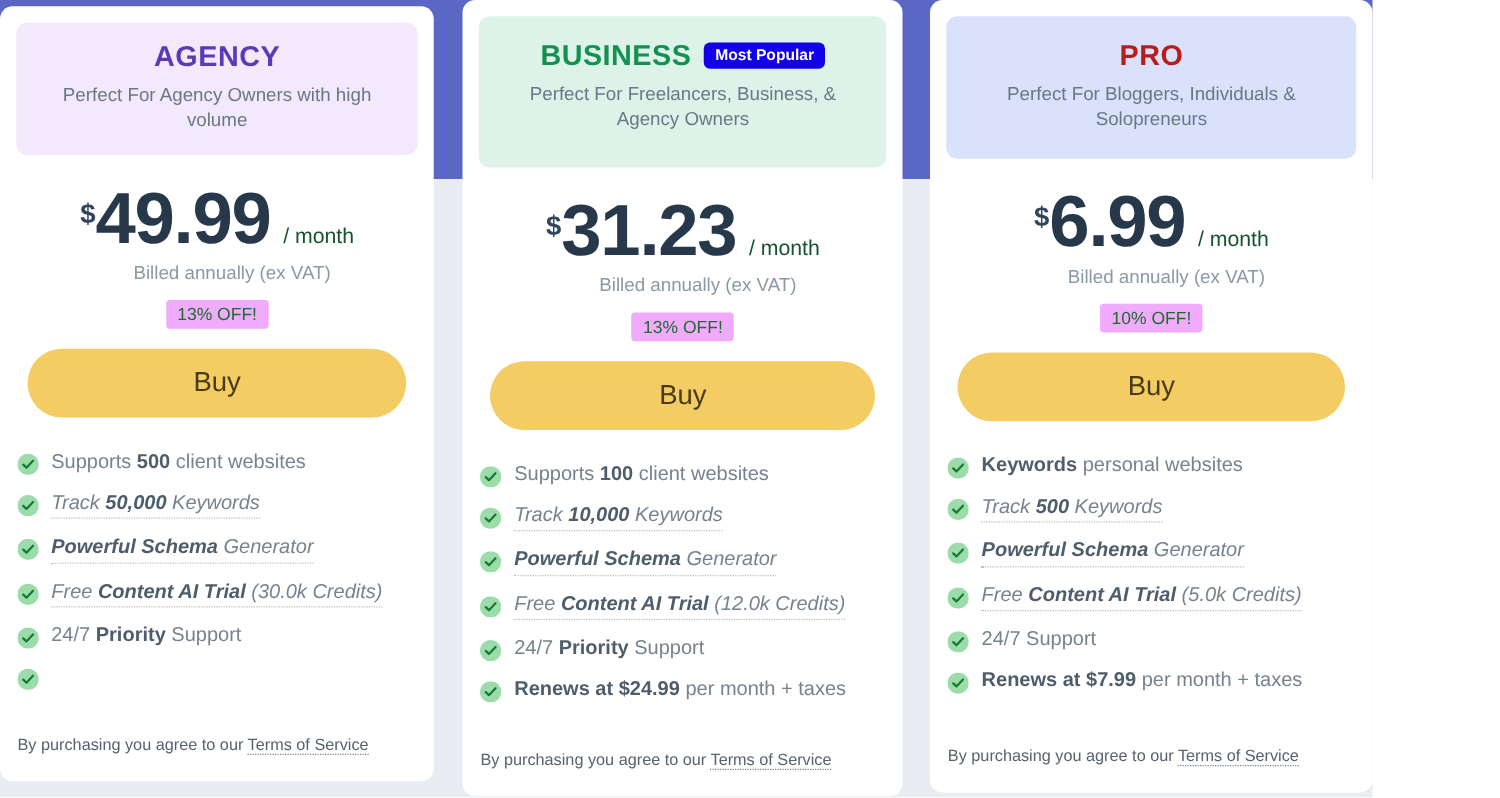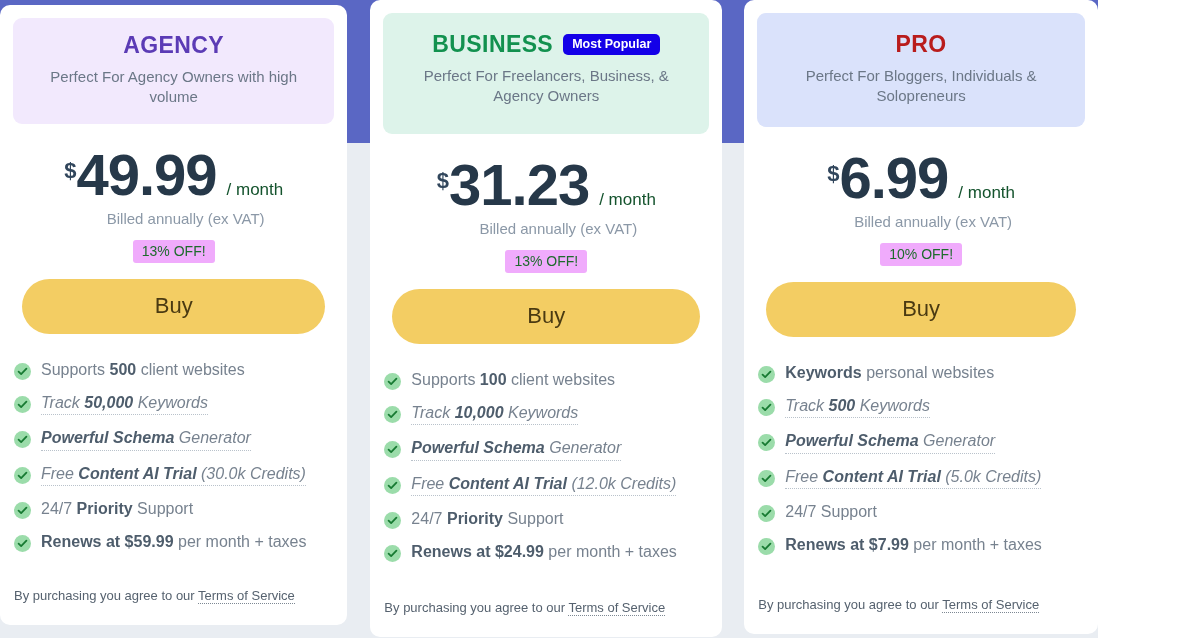--- a/index.html
+++ b/index.html
@@ -255,21 +255,20 @@
               <circle cx="10" cy="10" r="10" fill="#9bdcaa"></circle>
               <path d="M5.4 10.2 L8.4 13.1 L14.6 6.6" fill="none" stroke="#177a32" stroke-width="2.1" stroke-linecap="round" stroke-linejoin="round"></path>
             </svg>
             <span class="feature-text"><span>24/7 </span><b>Priority</b><span> Support</span></span>
           </li>
           <li class="feature">
             <svg class="check-icon" viewBox="0 0 20 20">
               <circle cx="10" cy="10" r="10" fill="#9bdcaa"></circle>
               <path d="M5.4 10.2 L8.4 13.1 L14.6 6.6" fill="none" stroke="#177a32" stroke-width="2.1" stroke-linecap="round" stroke-linejoin="round"></path>
             </svg>
-            <span class="feature-text"><b>Renews at $59.99</b><span> per month + taxes</span></span>
           </li>
         </ul>
 
       <div class="terms">
         <span>By purchasing you agree to our </span><a href="#">Terms of Service</a>
       </div>
     </div>
 
     <div class="card card--business">
       <div class="plan-head plan-head--business">

